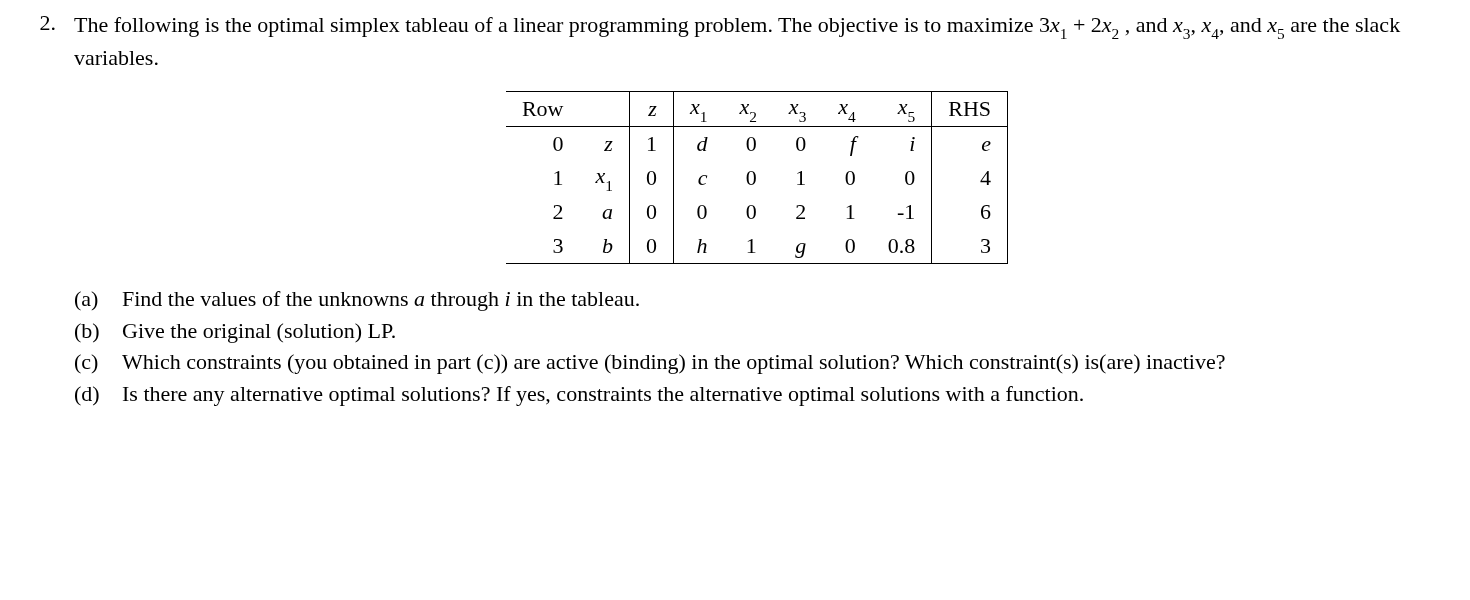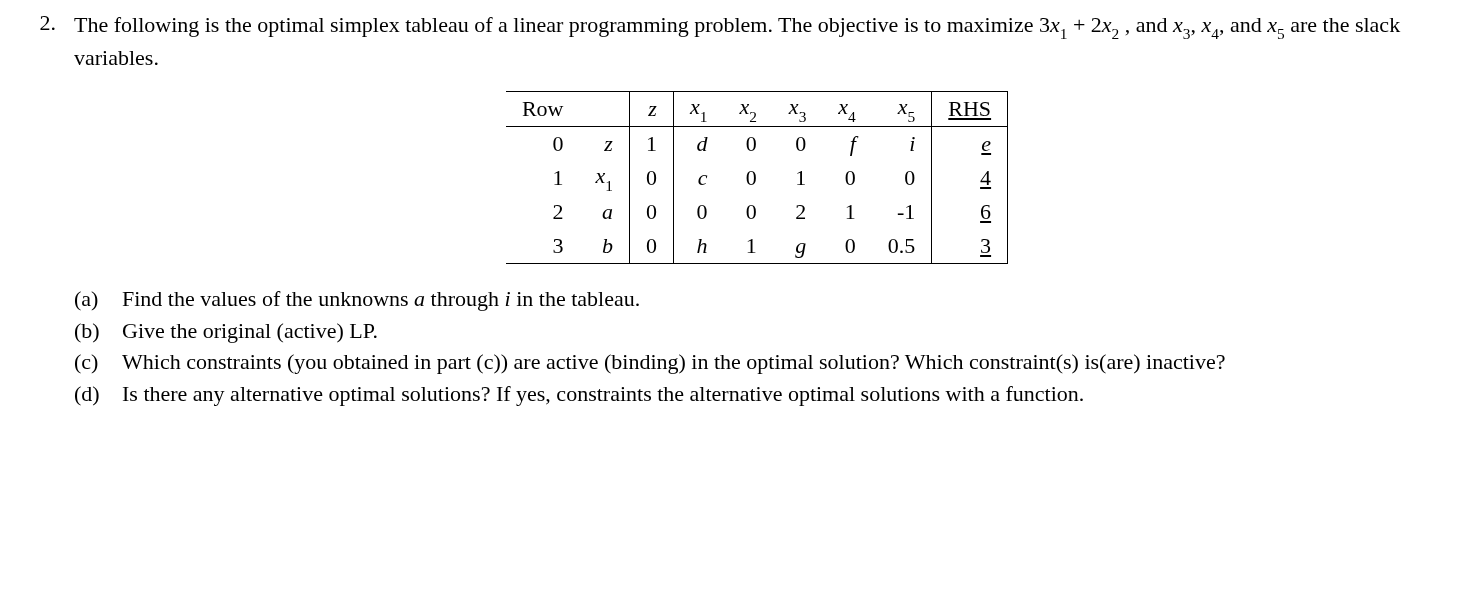--- a/index.html
+++ b/index.html
@@ -44,21 +44,21 @@
       font-family: 'Times New Roman', Times, serif;
     }
     tr.header-row td, tr.header-row th {
       border-top: 1.5px solid #000;
       border-bottom: 1.5px solid #000;
     }
     tr.last-row td {
       border-bottom: 1.5px solid #000;
     }
     .vline-left { border-left: 1.5px solid #000; }
-    .vline-right { border-right: 1.5px solid #000; text-decoration: underline; }
+    .vline-right { border-right: 1.5px solid #000; }
     .subparts {
       margin-top: 6px;
     }
     .subpart {
       display: flex;
       gap: 12px;
       margin-bottom: 2px;
       line-height: 1.35;
     }
     .subpart-label {
@@ -141,35 +141,35 @@
         </tr>
 
         <tr class="last-row">
           <td>3</td>
           <td><span class="math">b</span></td>
           <td class="vline-left">0</td>
           <td class="vline-left"><span class="math">h</span></td>
           <td>1</td>
           <td><span class="math">g</span></td>
           <td>0</td>
-          <td>0.5</td>
+          <td>0.8</td>
           <td class="vline-left vline-right">3</td>
         </tr>
       </tbody>
         </table>
     </div>
 
     <div class="subparts">
       <div class="subpart">
         <div class="subpart-label">(a)</div>
         <div class="subpart-text">Find the values of the unknowns <span class="italic">a</span> through <span class="italic">i</span> in the tableau.</div>
       </div>
       <div class="subpart">
         <div class="subpart-label">(b)</div>
-        <div class="subpart-text">Give the original (active) LP.</div>
+        <div class="subpart-text">Give the original (solution) LP.</div>
       </div>
       <div class="subpart">
         <div class="subpart-label">(c)</div>
         <div class="subpart-text">Which constraints (you obtained in part (c)) are active (binding) in the optimal solution? Which constraint(s) is(are) inactive?</div>
       </div>
       <div class="subpart">
         <div class="subpart-label">(d)</div>
         <div class="subpart-text">Is there any alternative optimal solutions? If yes, constraints the alternative optimal solutions with a function.</div>
       </div>
     </div>

